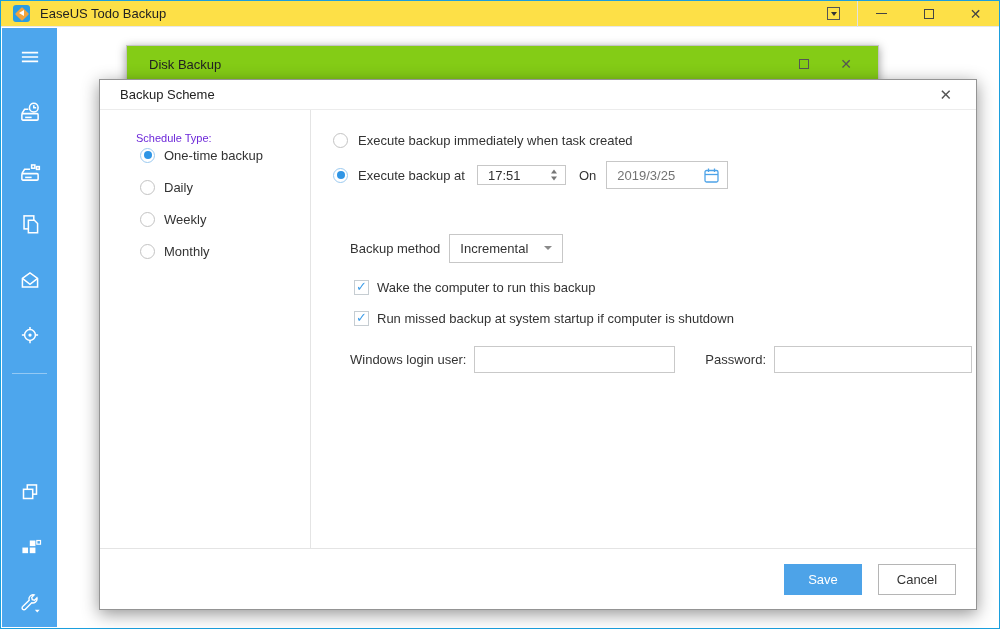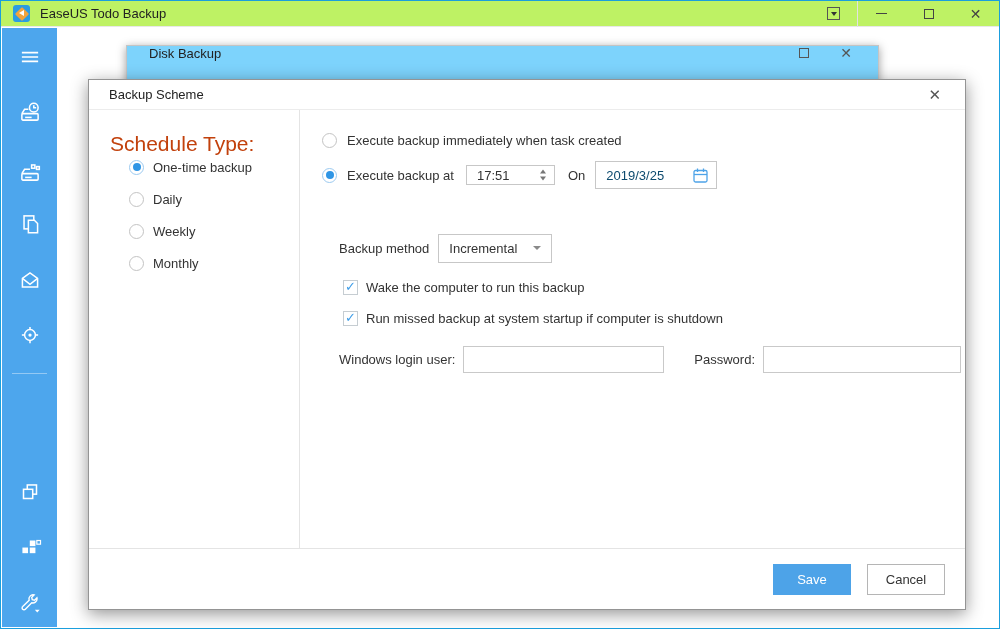--- a/index.html
+++ b/index.html
@@ -2,55 +2,55 @@
 <html><head>
 <meta charset="utf-8">
 <style>
   * { margin:0; padding:0; box-sizing:border-box; }
   html,body { width:1000px; height:629px; font-family:"Liberation Sans","DejaVu Sans",sans-serif; font-size:13px; color:#333; }
   body { position:relative; overflow:hidden; background:#fff; }
 
   .app-window { position:absolute; inset:0; border:1px solid #1b9fdd; background:#fff; }
 
   
-  .titlebar { height:26px; background:#bef264; border-bottom:1px solid #e8e8e8; display:flex; align-items:center; }
+  .titlebar { height:26px; background:#fde047; border-bottom:1px solid #e8e8e8; display:flex; align-items:center; }
   .app-icon { width:17px; height:17px; border-radius:3px; background:#2b9ce1; margin-left:12px; position:relative; flex:0 0 17px; }
   .app-icon .diamond { position:absolute; left:3.5px; top:3.5px; width:10px; height:10px; background:#f2a33c; transform:rotate(45deg); border-radius:1px; }
   .app-icon .chev { position:absolute; left:6px; top:5px; width:0; height:0; border-top:3.5px solid transparent; border-bottom:3.5px solid transparent; border-right:5px solid #fff; }
   .titlebar-title { margin-left:10px; color:#222; }
   .titlebar-controls { margin-left:auto; display:flex; align-items:center; height:100%; }
   .tb-btn { width:47px; height:100%; display:flex; align-items:center; justify-content:center; }
   .menu-box { width:13px; height:13px; border:1px solid #555; display:flex; align-items:center; justify-content:center; }
   .menu-caret { width:0; height:0; border-left:3px solid transparent; border-right:3px solid transparent; border-top:4px solid #333; }
   .tb-sep { width:1px; height:26px; background:#e2e2e2; }
   .glyph-min { width:11px; height:1px; background:#444; }
   .glyph-max { width:10px; height:10px; border:1px solid #444; }
   .glyph-close { font-size:14px; color:#444; line-height:1; }
 
   
   .sidebar { position:absolute; left:1px; top:27px; width:55px; bottom:1px; background:#4da6ed; }
   .side-icon { position:absolute; left:0; width:55px; height:36px; display:flex; align-items:center; justify-content:center; cursor:pointer; }
   .side-divider { position:absolute; left:10px; width:35px; height:1px; background:rgba(255,255,255,.4); }
 
   
   .disk-window { position:absolute; left:125px; top:44px; width:753px; height:540px; background:#fff; border:1px solid #c4c4c4; box-shadow:0 2px 9px rgba(0,0,0,.38); z-index:1; }
-  .disk-titlebar { height:36px; display:flex; align-items:flex-start; padding:0 26px 0 22px; background:#7dd3fc; }
+  .disk-titlebar { height:36px; display:flex; align-items:center; padding:0 26px 0 22px; background:#84cc16; }
   .disk-title { color:#222; }
   .disk-controls { margin-left:auto; display:flex; align-items:center; gap:31px; }
   .disk-max { width:10px; height:10px; border:1px solid #555; }
   .disk-close { font-size:14px; color:#555; line-height:1; }
 
   
-  .dialog { position:absolute; left:87px; top:78px; width:878px; height:531px; background:#fff; border:1px solid #949494; box-shadow:0 4px 16px rgba(0,0,0,.42); z-index:2; display:flex; flex-direction:column; }
+  .dialog { position:absolute; left:98px; top:78px; width:878px; height:531px; background:#fff; border:1px solid #949494; box-shadow:0 4px 16px rgba(0,0,0,.42); z-index:2; display:flex; flex-direction:column; }
   .dlg-header { flex:0 0 30px; border-bottom:1px solid #ececec; display:flex; align-items:center; padding-left:20px; }
   .dlg-title { color:#222; }
   .dlg-close { margin-left:auto; margin-right:24px; font-size:15px; color:#555; line-height:1; cursor:pointer; }
   .dlg-body { flex:1; display:flex; min-height:0; }
   .dlg-left { flex:0 0 211px; border-right:1px solid #e4e4e4; padding-top:22px; }
-  .schedule-label { font-size:21px; margin-left:21px; color:#c2410c; }
+  .schedule-label { font-size:11px; margin-left:36px; color:#6d28d9; }
   .radio-col { margin-left:40px; display:flex; flex-direction:column; gap:10px; }
   .radio-row { height:22px; display:flex; align-items:center; gap:9px; cursor:pointer; }
   .radio { position:relative; width:15px; height:15px; flex:0 0 15px; border-radius:50%; border:1px solid #c3c3c3; background:#fff; }
   .radio.sel { border-color:#9ccaf0; }
   .radio.sel::after { content:""; position:absolute; inset:2.5px; border-radius:50%; background:#2f95e5; }
 
   .dlg-right { flex:1; padding-top:18px; }
   .row { display:flex; align-items:center; }
   .row-exec1 { margin-left:22px; height:24px; gap:10px; cursor:pointer; }
   .row-exec2 { margin-left:22px; margin-top:8px; height:30px; }
@@ -60,21 +60,21 @@
   .row-chk2 { margin-left:43px; margin-top:11px; height:20px; cursor:pointer; }
   .row-cred { margin-left:39px; margin-top:17px; height:28px; }
 
   .time-field { position:relative; margin-left:12px; width:89px; height:20px; border:1px solid #c7c7c7; background:#fff; }
   .time-field input { width:100%; height:100%; border:none; outline:none; padding-left:10px; font:13px "Liberation Sans","DejaVu Sans",sans-serif; color:#333; background:transparent; }
   .spinner { position:absolute; right:8px; top:50%; transform:translateY(-50%); display:flex; flex-direction:column; gap:3px; cursor:pointer; }
   .spin-up { width:0; height:0; border-left:3.5px solid transparent; border-right:3.5px solid transparent; border-bottom:4.5px solid #777; }
   .spin-down { width:0; height:0; border-left:3.5px solid transparent; border-right:3.5px solid transparent; border-top:4.5px solid #777; }
   .on-label { margin-left:13px; }
   .date-field { position:relative; margin-left:10px; width:122px; height:28px; border:1px solid #c7c7c7; background:#fff; display:flex; align-items:center; cursor:pointer; }
-  .date-text { padding-left:10px; color:#0c4a6e; }
+  .date-text { padding-left:10px; color:#737373; }
   .cal-icon { position:absolute; right:7px; top:5px; }
 
   .select-box { position:relative; margin-left:9px; width:114px; height:29px; border:1px solid #c7c7c7; background:#fff; display:flex; align-items:center; cursor:pointer; }
   .select-text { padding-left:10px; }
   .select-caret { position:absolute; right:10px; width:0; height:0; border-left:4px solid transparent; border-right:4px solid transparent; border-top:4.5px solid #8a8a8a; }
 
   .checkbox { position:relative; width:15px; height:15px; flex:0 0 15px; border:1px solid #c6cdd2; background:#fff; margin-right:8px; }
   .checkbox.checked::after { content:"\2713"; position:absolute; left:1px; top:-2px; font-size:13px; font-weight:bold; color:#3f9de8; }
 
   .cred-input { height:27px; border:1px solid #c9c9c9; outline:none; padding:0 8px; font:13px "Liberation Sans","DejaVu Sans",sans-serif; color:#333; background:#fff; }

